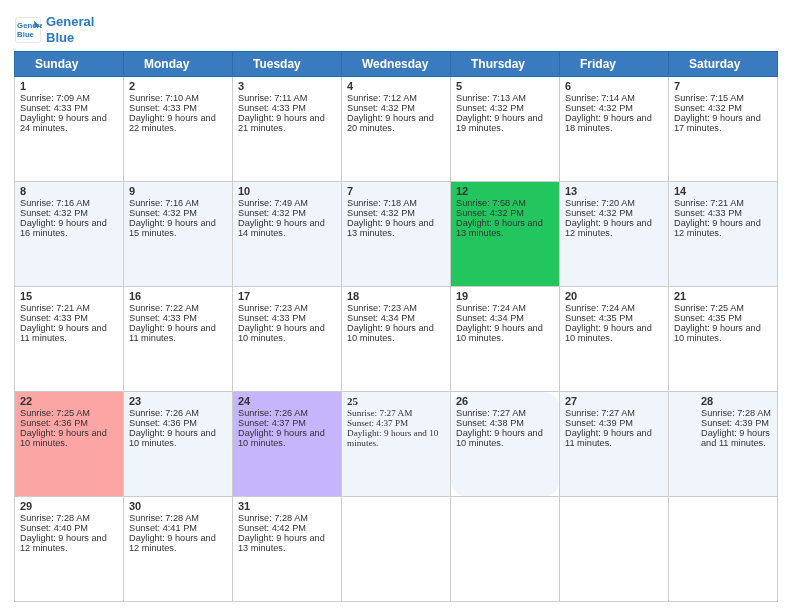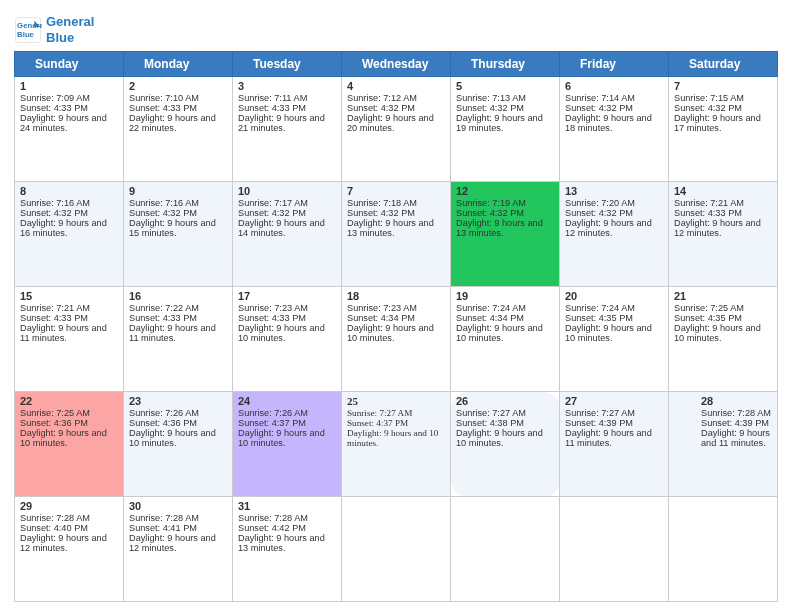--- a/index.html
+++ b/index.html
@@ -135,23 +135,23 @@
           <td><span class="day-number">2</span><span>Sunrise: 7:10 AM</span><br><span>Sunset: 4:33 PM</span><br><span>Daylight: 9 hours and 22 minutes.</span></td>
           <td><span class="day-number">3</span><span>Sunrise: 7:11 AM</span><br><span>Sunset: 4:33 PM</span><br><span>Daylight: 9 hours and 21 minutes.</span></td>
           <td><span class="day-number">4</span><span>Sunrise: 7:12 AM</span><br><span>Sunset: 4:32 PM</span><br><span>Daylight: 9 hours and 20 minutes.</span></td>
           <td><span class="day-number">5</span><span>Sunrise: 7:13 AM</span><br><span>Sunset: 4:32 PM</span><br><span>Daylight: 9 hours and 19 minutes.</span></td>
           <td><span class="day-number">6</span><span>Sunrise: 7:14 AM</span><br><span>Sunset: 4:32 PM</span><br><span>Daylight: 9 hours and 18 minutes.</span></td>
           <td><span class="day-number">7</span><span>Sunrise: 7:15 AM</span><br><span>Sunset: 4:32 PM</span><br><span>Daylight: 9 hours and 17 minutes.</span></td>
         </tr>
         <tr>
           <td style="background-color: rgb(240, 245, 251);"><span class="day-number">8</span><span>Sunrise: 7:16 AM</span><br><span>Sunset: 4:32 PM</span><br><span>Daylight: 9 hours and 16 minutes.</span></td>
           <td style="background-color: rgb(240, 245, 251);"><span class="day-number">9</span><span>Sunrise: 7:16 AM</span><br><span>Sunset: 4:32 PM</span><br><span>Daylight: 9 hours and 15 minutes.</span></td>
-          <td style="background-color: rgb(240, 245, 251);"><span class="day-number">10</span><span>Sunrise: 7:17 AM</span><br><span>Sunset: 4:32 PM</span><br><span>Daylight: 9 hours and 14 minutes.</span></td>
+          <td style="background-color: rgb(240, 245, 251);"><span class="day-number">10</span><span>Sunrise: 7:49 AM</span><br><span>Sunset: 4:32 PM</span><br><span>Daylight: 9 hours and 14 minutes.</span></td>
           <td style="background-color: rgb(240, 245, 251);"><span class="day-number">7</span><span>Sunrise: 7:18 AM</span><br><span>Sunset: 4:32 PM</span><br><span>Daylight: 9 hours and 13 minutes.</span></td>
-          <td style="background-color: #22c55e; margin-left: 20px;"><span class="day-number">12</span><span>Sunrise: 7:19 AM</span><br><span>Sunset: 4:32 PM</span><br><span>Daylight: 9 hours and 13 minutes.</span></td>
+          <td style="background-color: #22c55e; margin-left: 20px;"><span class="day-number">12</span><span>Sunrise: 7:58 AM</span><br><span>Sunset: 4:32 PM</span><br><span>Daylight: 9 hours and 13 minutes.</span></td>
           <td style="background-color: rgb(240, 245, 251);"><span class="day-number">13</span><span>Sunrise: 7:20 AM</span><br><span>Sunset: 4:32 PM</span><br><span>Daylight: 9 hours and 12 minutes.</span></td>
           <td style="background-color: rgb(240, 245, 251);"><span class="day-number">14</span><span>Sunrise: 7:21 AM</span><br><span>Sunset: 4:33 PM</span><br><span>Daylight: 9 hours and 12 minutes.</span></td>
         </tr>
         <tr>
           <td><span class="day-number">15</span><span>Sunrise: 7:21 AM</span><br><span>Sunset: 4:33 PM</span><br><span>Daylight: 9 hours and 11 minutes.</span></td>
           <td><span class="day-number">16</span><span>Sunrise: 7:22 AM</span><br><span>Sunset: 4:33 PM</span><br><span>Daylight: 9 hours and 11 minutes.</span></td>
           <td><span class="day-number">17</span><span>Sunrise: 7:23 AM</span><br><span>Sunset: 4:33 PM</span><br><span>Daylight: 9 hours and 10 minutes.</span></td>
           <td><span class="day-number">18</span><span>Sunrise: 7:23 AM</span><br><span>Sunset: 4:34 PM</span><br><span>Daylight: 9 hours and 10 minutes.</span></td>
           <td><span class="day-number">19</span><span>Sunrise: 7:24 AM</span><br><span>Sunset: 4:34 PM</span><br><span>Daylight: 9 hours and 10 minutes.</span></td>
           <td><span class="day-number">20</span><span>Sunrise: 7:24 AM</span><br><span>Sunset: 4:35 PM</span><br><span>Daylight: 9 hours and 10 minutes.</span></td>

